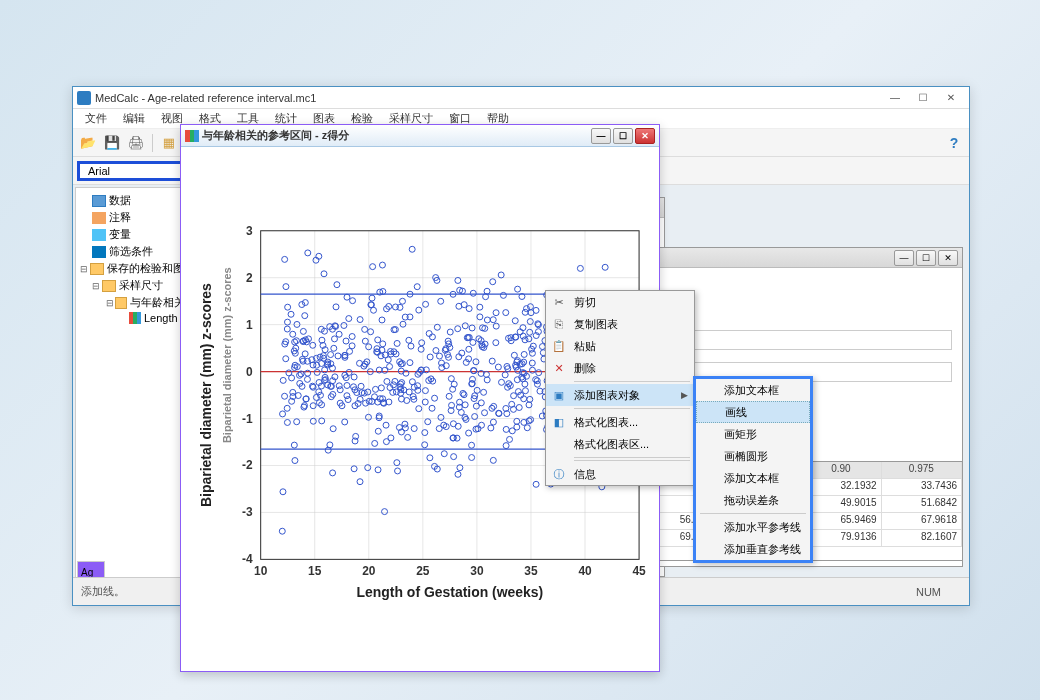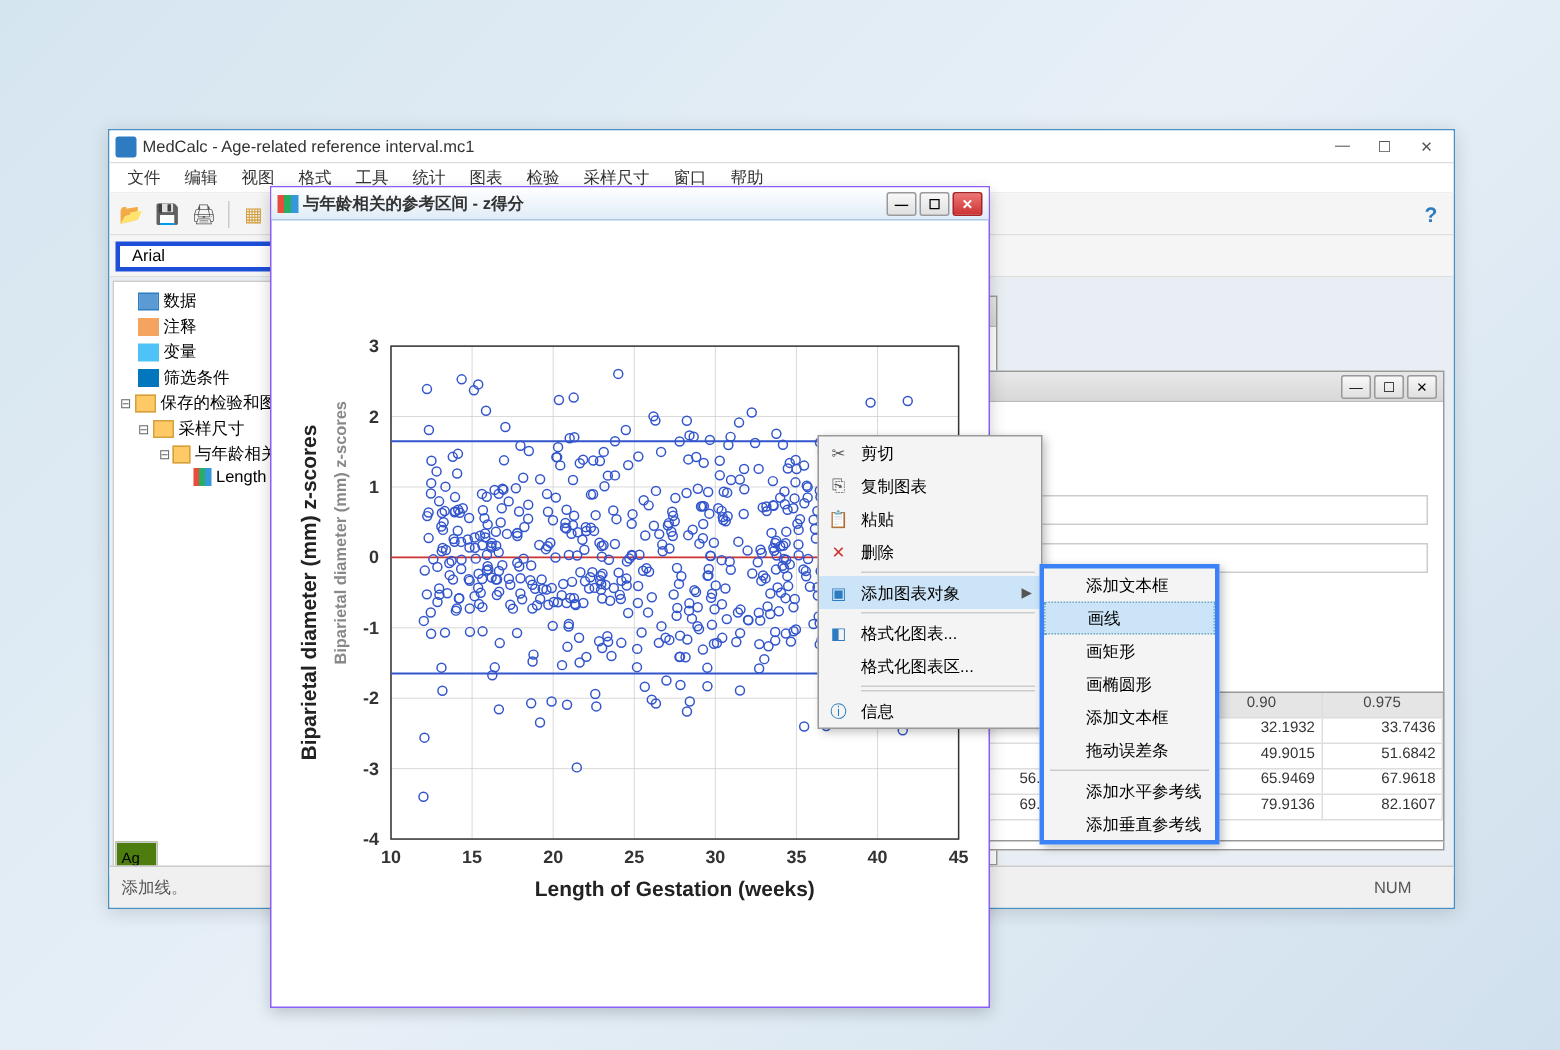--- a/index.html
+++ b/index.html
@@ -56,21 +56,21 @@
 .cm-arrow { margin-left: auto; font-size: 9px; color: #555; }
 .submenu { position: absolute; left: 693px; top: 376px; width: 120px; background: #f4f4f4; border: 3px solid #3b82f6; box-shadow: 2px 2px 6px rgba(0,0,0,0.25); font-size: 11px; z-index: 21; }
 .sm-item { height: 22px; display: flex; align-items: center; padding: 0 6px 0 28px; cursor: pointer; }
 .sm-item.highlighted { background: #cce4f7; border: 1px dotted #7ab; }
 .data-table { position: absolute; bottom: 22px; right: 6px; width: 404px; height: 100px; background: #fff; border: 1px solid #999; font-size: 10px; }
 .dt-row { display: flex; height: 17px; border-bottom: 1px solid #ddd; }
 .dt-cell { border-right: 1px solid #ddd; padding: 1px 4px; text-align: right; flex: 1; color: #333; overflow: hidden; }
 .dt-header .dt-cell { background: #e5e5e5; font-weight: normal; color: #444; text-align: center; }
 .status-bar { position: absolute; bottom: 0; left: 0; right: 0; height: 28px; background: #f0f0f0; border-top: 1px solid #ccc; display: flex; align-items: center; padding: 0 8px; font-size: 11px; color: #555; }
 .status-right { margin-left: auto; padding-right: 20px; }
-.sidebar-tab { position: absolute; left: 4px; bottom: 2px; width: 28px; height: 20px; background: #4d7c0f; border: 1px solid #ccc; }
+.sidebar-tab { position: absolute; left: 4px; bottom: 2px; width: 28px; height: 20px; background: #8b5cf6; border: 1px solid #ccc; }
 </style>
 </head>
 <body>
 
 <div class="main-window">
   <div class="title-bar">
     <span class="title-icon"></span>
     <span class="title-text">MedCalc - Age-related reference interval.mc1</span>
     <div class="win-controls">
       <span class="win-btn">—</span>

